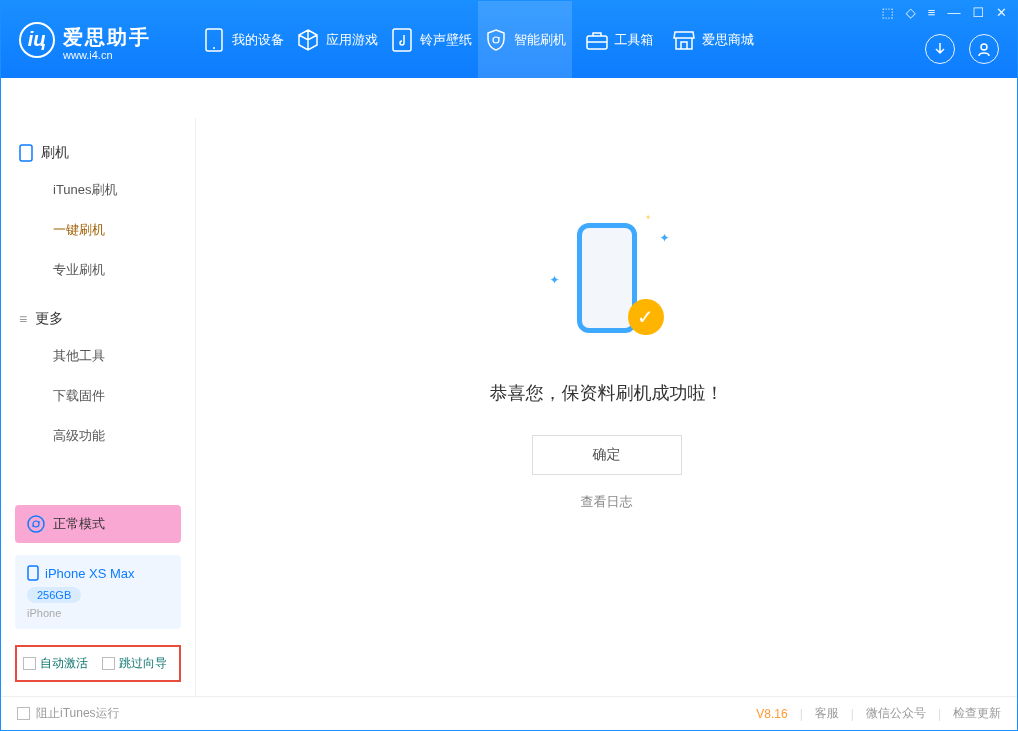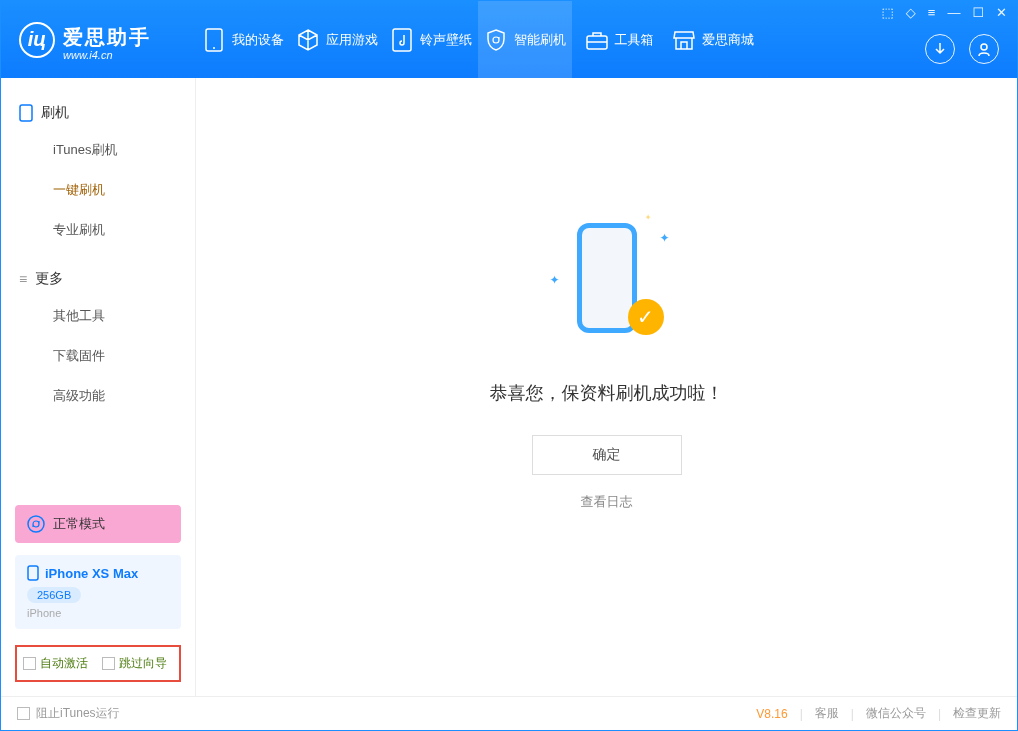--- a/index.html
+++ b/index.html
@@ -3,46 +3,46 @@
 <meta charset="utf-8">
 <style>
 * { margin: 0; padding: 0; box-sizing: border-box; font-family: "Microsoft YaHei", sans-serif; }
 body { background: #fff; width: 1018px; height: 731px; border: 1px solid #1a8fff; display: flex; flex-direction: column; }
 
 .header { background: linear-gradient(#1a8fff, #0d7cff); height: 77px; display: flex; align-items: center; color: #fff; position: relative; }
 .logo-area { display: flex; align-items: center; padding: 0 18px; width: 195px; }
 .logo-circle { width: 36px; height: 36px; border: 2.5px solid #fff; border-radius: 50%; display: flex; align-items: center; justify-content: center; font-size: 20px; font-weight: bold; font-style: italic; margin-right: 8px; }
 .logo-text { display: flex; flex-direction: column; line-height: 1.2; }
 .logo-title { font-size: 20px; font-weight: bold; letter-spacing: 2px; margin-top: 8px; }
-.logo-sub { font-size: 11px; opacity: 0.95; font-style: italic; }
+.logo-sub { font-size: 11px; opacity: 0.95; }
 
 .nav-tabs { display: flex; height: 100%; }
 .nav-tab { width: 94px; display: flex; flex-direction: row; align-items: center; justify-content: center; cursor: pointer; gap: 6px; font-size: 13px; position: relative; }
 .nav-tab.active { background: rgba(255,255,255,0.15); }
 .nav-icon { width: 24px; height: 24px; display: flex; align-items: center; justify-content: center; }
 
 .win-controls-top { position: absolute; top: 4px; right: 10px; display: flex; gap: 12px; font-size: 13px; opacity: 0.9; }
 .win-controls-top span { cursor: pointer; }
 .header-right-icons { position: absolute; right: 18px; bottom: 14px; display: flex; gap: 14px; }
 .circle-icon { width: 30px; height: 30px; border: 1.5px solid rgba(255,255,255,0.9); border-radius: 50%; display: flex; align-items: center; justify-content: center; cursor: pointer; }
 
 .body-area { flex: 1; display: flex; overflow: hidden; }
-.sidebar { width: 195px; border-right: 1px solid #eee; display: flex; flex-direction: column; padding-top: 18px; }
+.sidebar { width: 195px; border-right: 1px solid #eee; display: flex; flex-direction: column; padding-top: 18px; margin-top: 40px; }
 .side-group-title { display: flex; align-items: center; gap: 8px; padding: 8px 18px; font-size: 14px; color: #333; font-weight: 500; }
 .side-item { padding: 11px 18px 11px 52px; font-size: 13px; color: #555; cursor: pointer; }
 .side-item.active { color: #a16207; }
 
 .side-spacer { flex: 1; }
 .mode-box { margin: 6px 14px; background: #f9a8d4; border-radius: 4px; padding: 10px 12px; display: flex; align-items: center; gap: 8px; font-size: 13px; color: #333; }
 .device-box { margin: 6px 14px; background: #f0f6ff; border-radius: 4px; padding: 10px 12px; font-size: 13px; }
-.device-name { color: #0d7cff; font-weight: 700; display: flex; align-items: center; gap: 6px; }
+.device-name { color: #0d7cff; font-weight: 400; display: flex; align-items: center; gap: 6px; }
 .device-capacity { display: inline-block; margin-top: 6px; background: #d9ecff; color: #0d7cff; border-radius: 10px; padding: 2px 10px; font-size: 11px; }
 .device-type { color: #aaa; font-size: 11px; margin-top: 4px; }
 
-.checkbox-row { margin: 10px 14px 14px; padding: 8px 6px; border: 2px solid #e74c3c; display: flex; gap: 14px; font-size: 12px; color: #4d7c0f; align-items: center; }
+.checkbox-row { margin: 10px 14px 14px; padding: 8px 6px; border: 2px solid #e74c3c; display: flex; gap: 14px; font-size: 12px; color: #0f766e; align-items: center; }
 .checkbox-row label { display: flex; align-items: center; gap: 4px; cursor: pointer; }
 .chk { width: 13px; height: 13px; border: 1px solid #bbb; display: inline-block; }
 
 .main { flex: 1; display: flex; flex-direction: column; align-items: center; justify-content: center; padding-bottom: 60px; }
 .phone-illus { position: relative; width: 150px; height: 150px; margin-bottom: 28px; }
 .phone-body { position: absolute; left: 45px; top: 20px; width: 60px; height: 110px; border: 5px solid #3fa9ff; border-radius: 12px; background: #f3f7fb; }
 .check-badge { position: absolute; right: 18px; bottom: 18px; width: 36px; height: 36px; background: #ffb400; border-radius: 50%; display: flex; align-items: center; justify-content: center; color: #fff; font-size: 20px; }
 .spark { position: absolute; color: #3fa9ff; font-size: 12px; }
 .spark.s1 { left: 18px; top: 70px; }
 .spark.s2 { right: 12px; top: 28px; }

